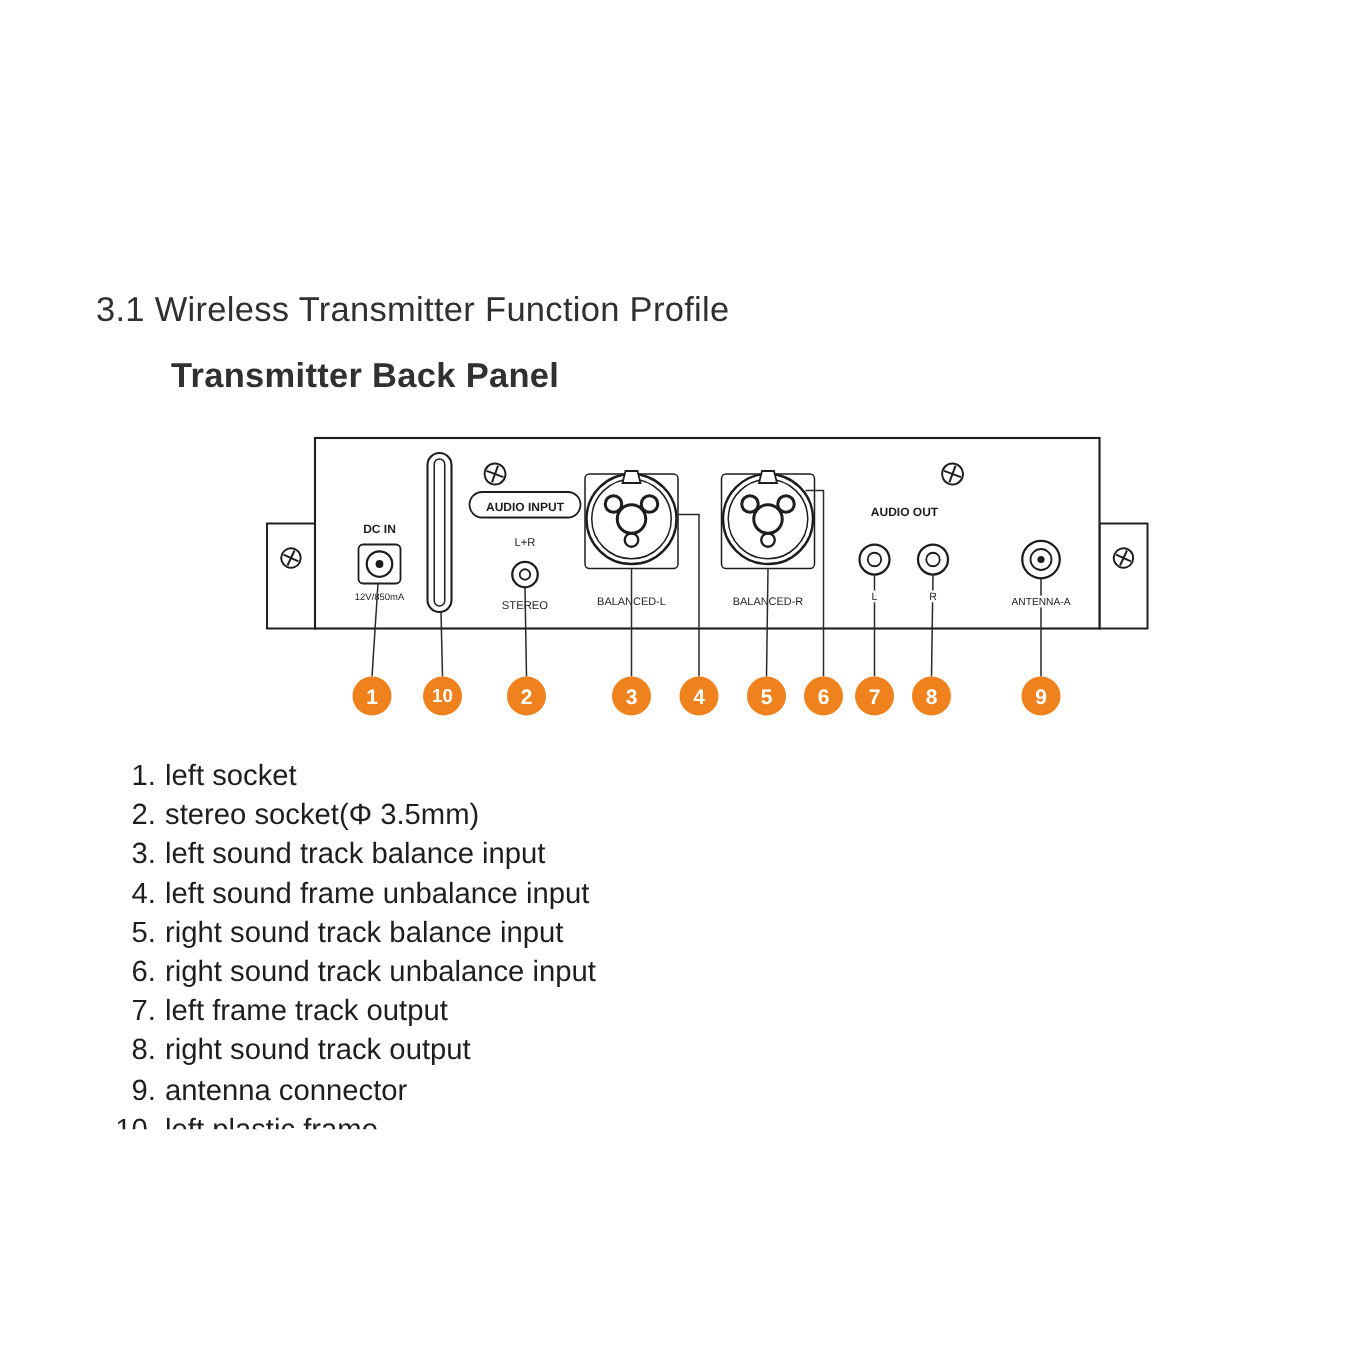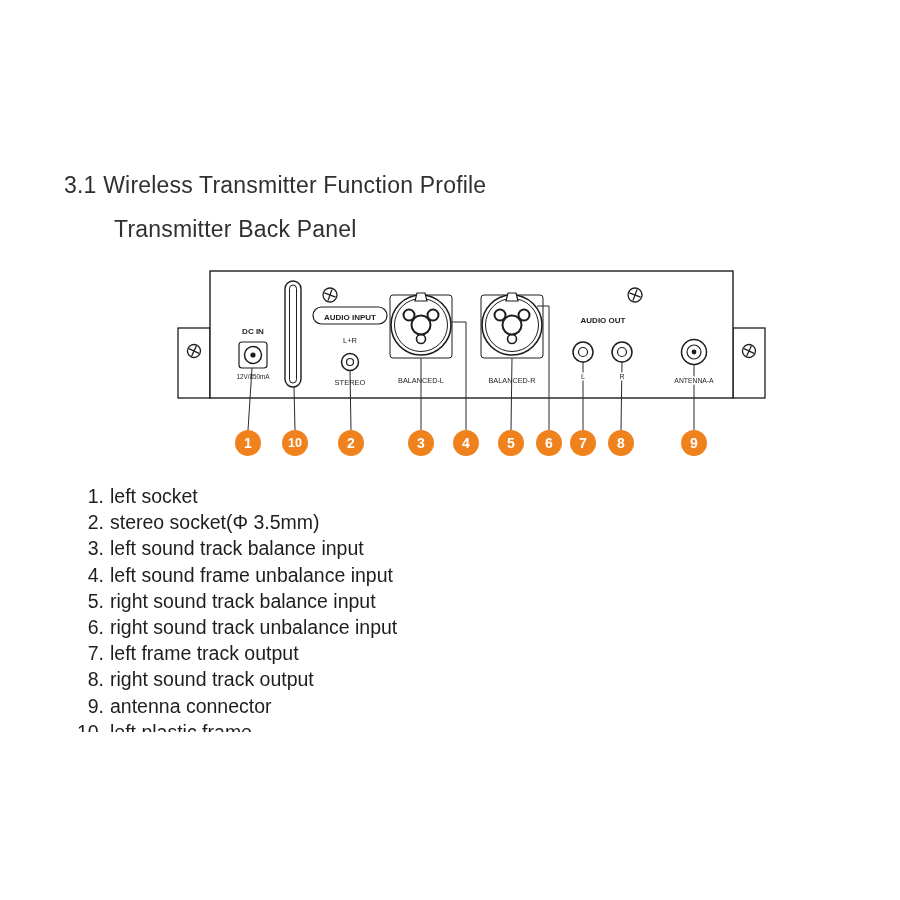--- a/index.html
+++ b/index.html
@@ -1,25 +1,25 @@
 <!DOCTYPE html>
 <html><head>
 <meta charset="utf-8">
 <style>
   * { margin:0; padding:0; box-sizing:border-box; }
   html,body { background:#ffffff; }
   body { font-family:"Liberation Sans", sans-serif; }
-  .page { position:relative; width:900px; height:732px; background:#fff; overflow:hidden; }
+  .page { position:relative; width:900px; height:732px; background:#fff; overflow:hidden;margin-top:21px; }
   .section-title {
     position:absolute; left:64px; top:172px;
     font-size:23px; color:#303030; font-weight:400; letter-spacing:0.2px;
   }
   .subtitle {
     position:absolute; left:114px; top:216px;
-    font-size:23px; color:#303030; font-weight:400; letter-spacing:0.2px;
+    font-size:23px; color:#303030; font-weight:700; letter-spacing:0.2px;
   }
   .diagram { position:absolute; left:160px; top:258px; }
   .legend { position:absolute; left:74px; top:483px; font-size:19.5px; color:#1e1e1e; }
   .legend-row { display:flex; line-height:26.2px; }
   .legend-num { width:30px; text-align:right; margin-right:6px; flex:none; }
   svg text { font-family:"Liberation Sans", sans-serif; fill:#1d1d1d; }
   .halo { paint-order:stroke; stroke:#ffffff; stroke-width:3px; }
   .callout-label { fill:#ffffff; font-weight:bold; }
 </style>
 </head>

